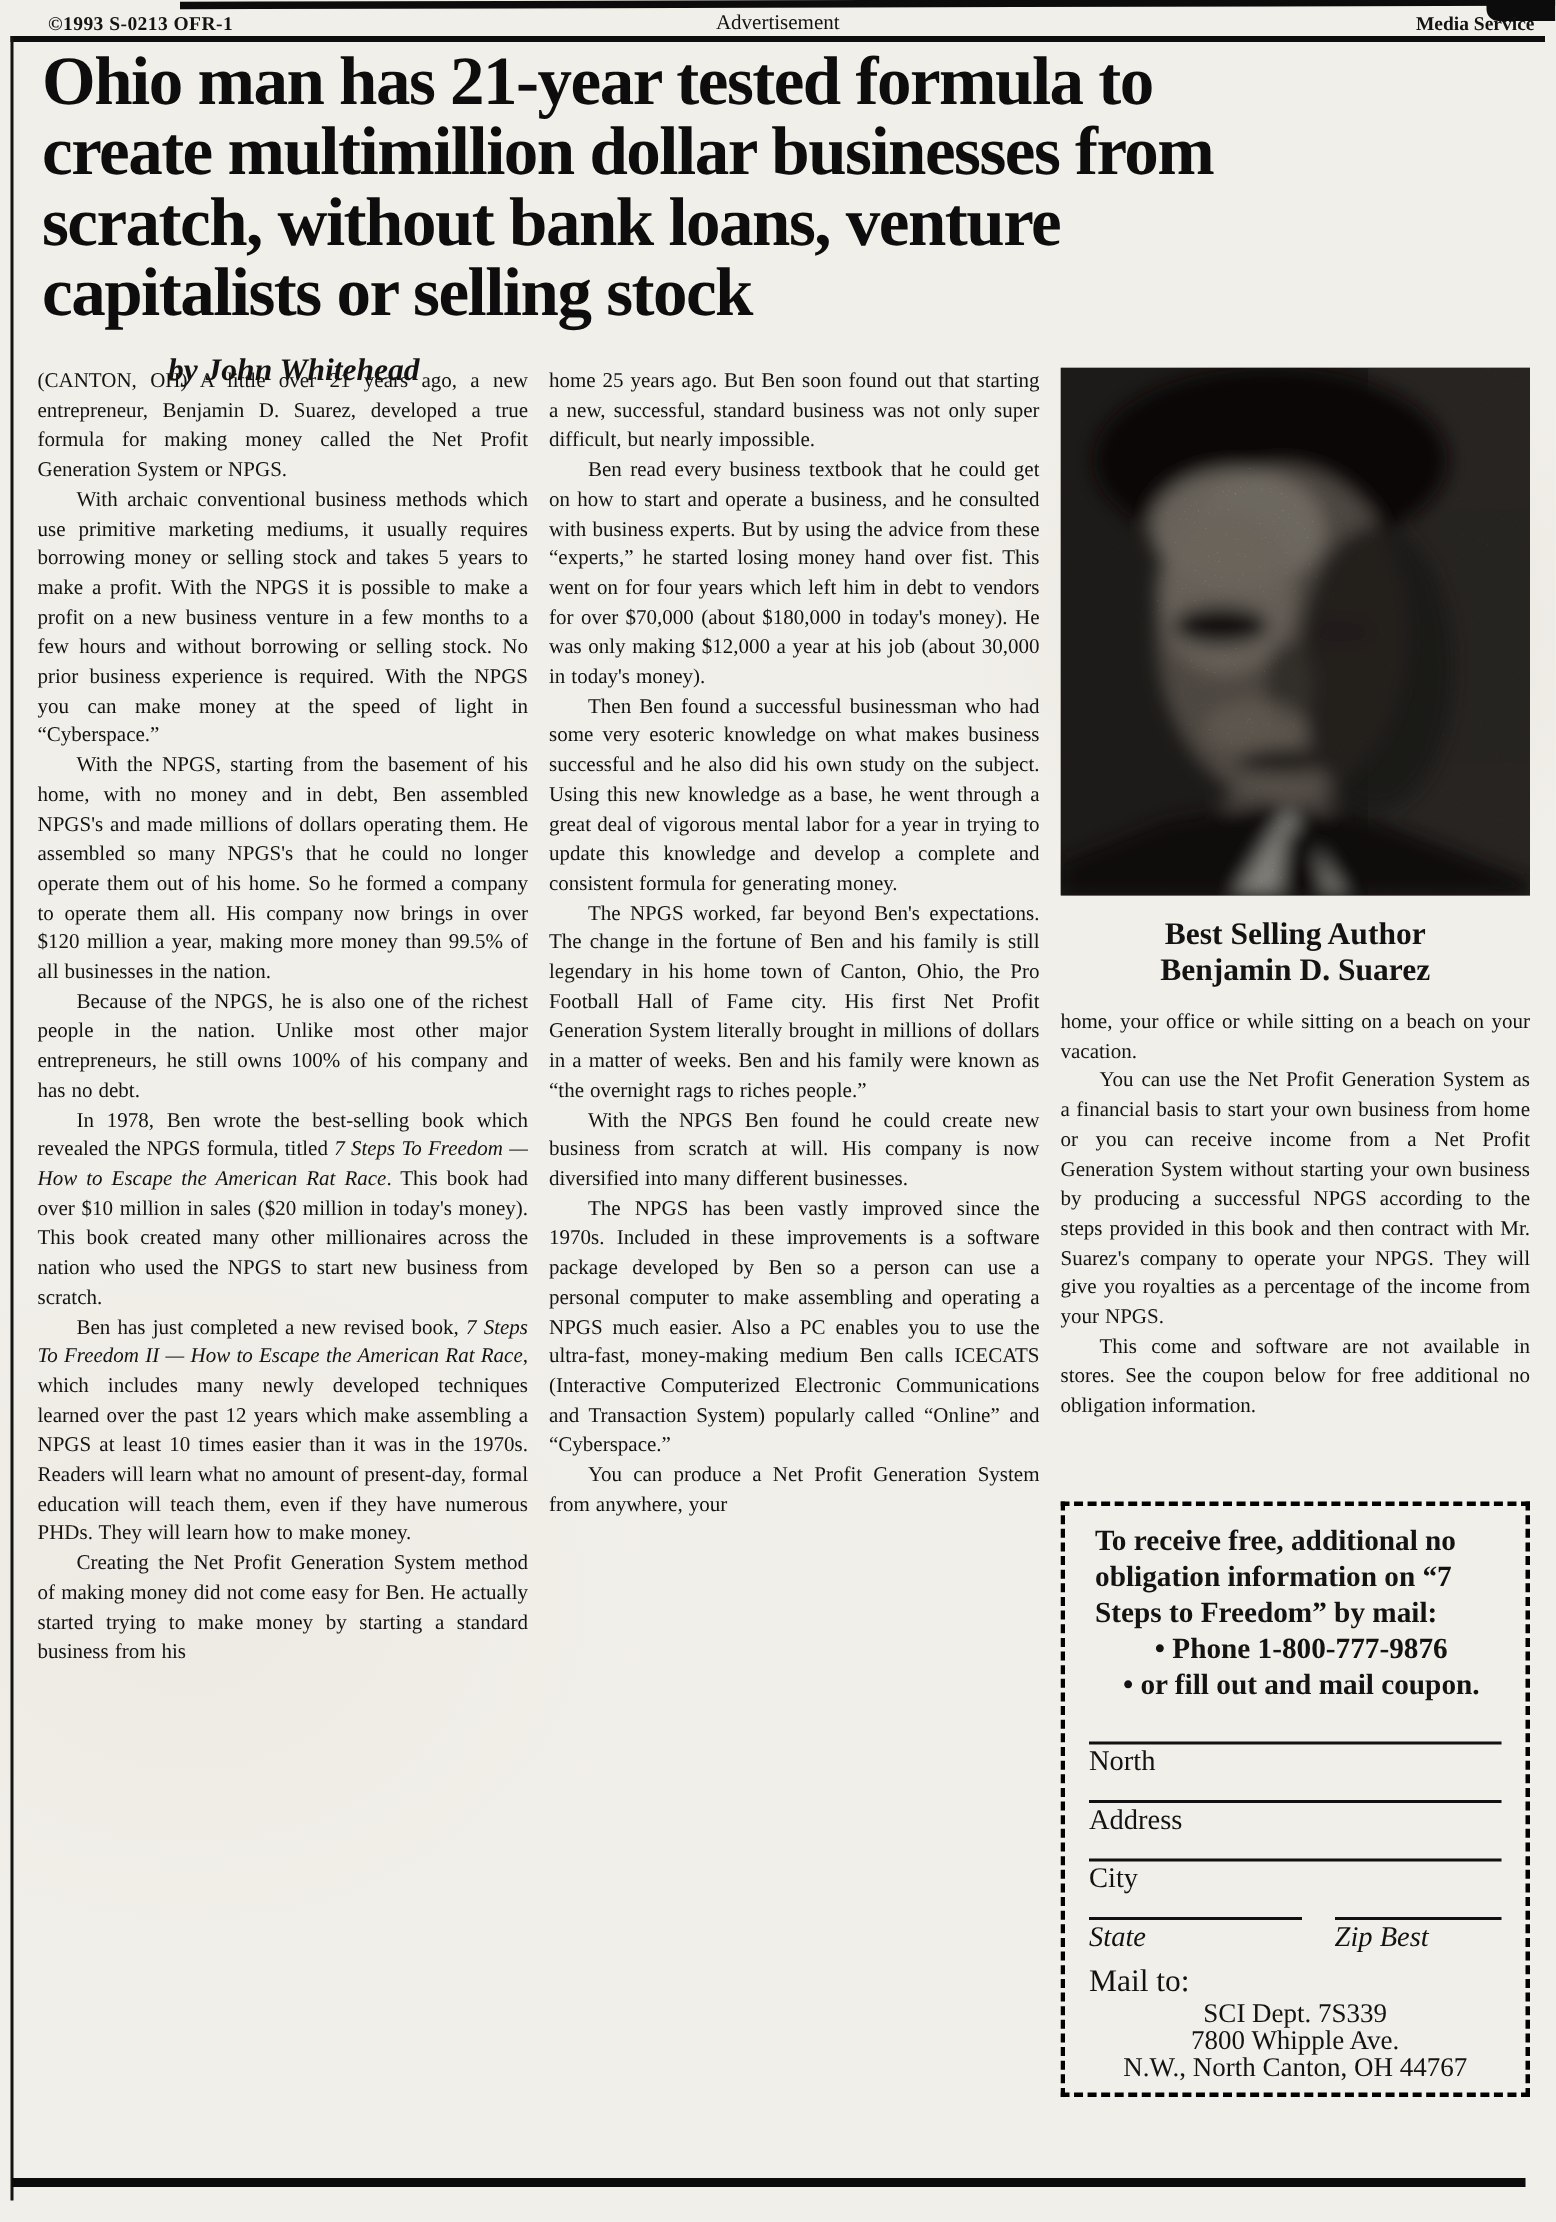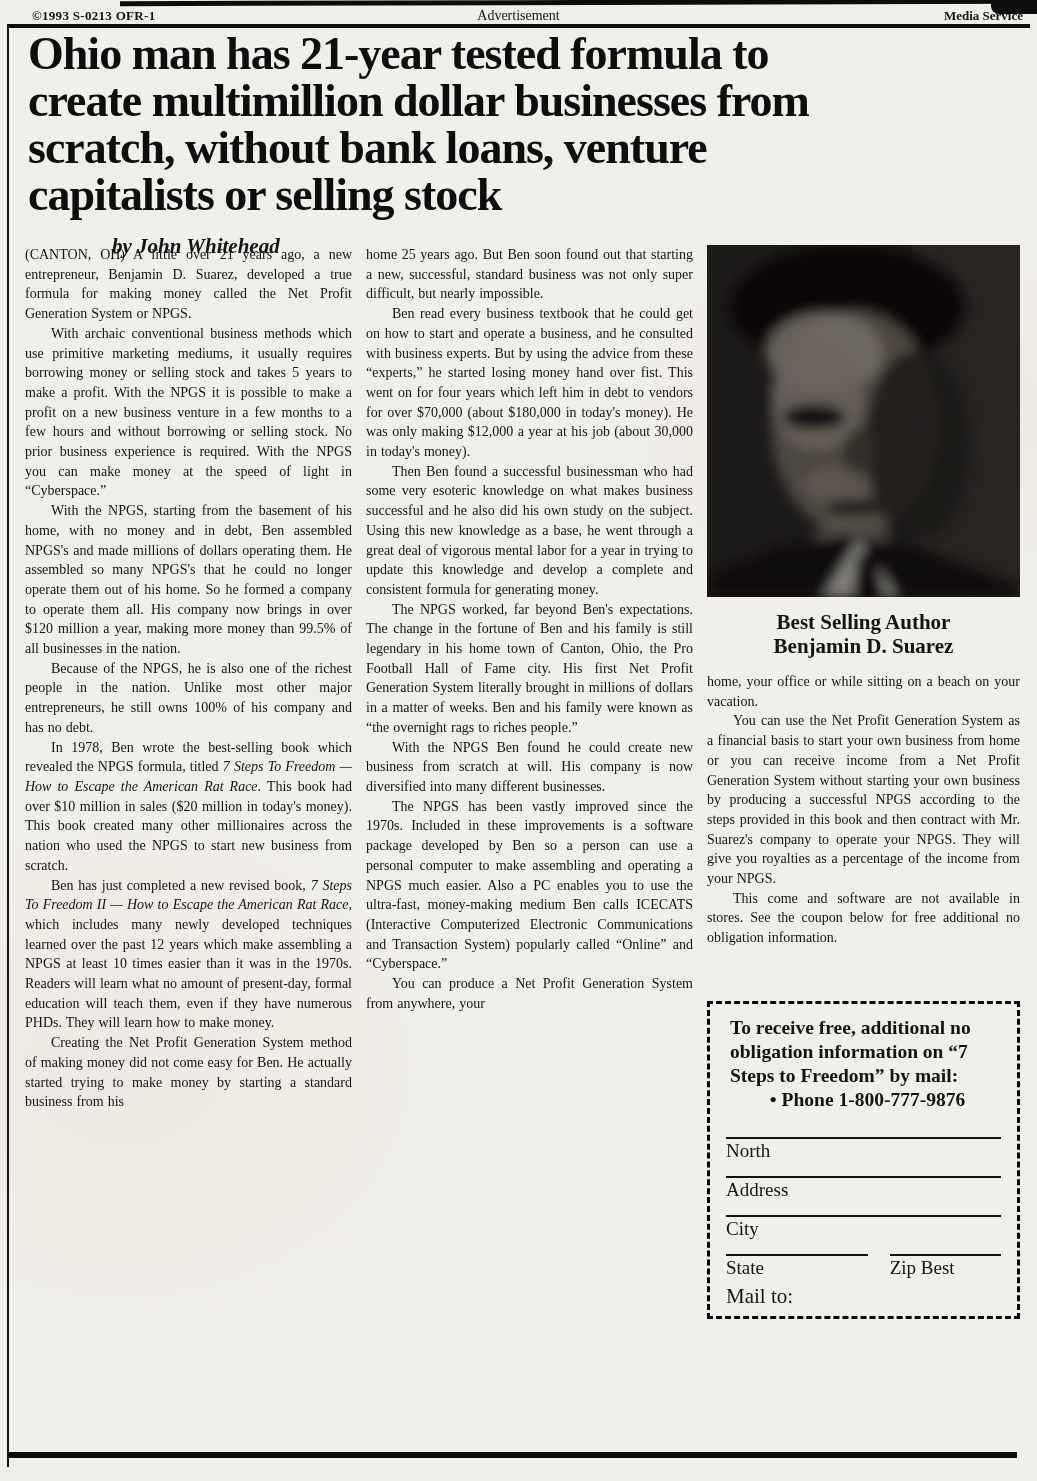--- a/index.html
+++ b/index.html
@@ -48,21 +48,21 @@
   .caption{margin-top:13px;text-align:center;font-weight:bold;font-size:21px;line-height:24px;}
   .col3text{margin-top:14px;}
 
   .coupon{margin-top:53px;border:3px dashed #000;padding:12px 16px 8px 16px;}
   .coupon-intro{font-size:19.5px;line-height:24px;font-weight:bold;padding-left:4px;}
   .bullets{padding-left:8px;font-size:19.5px;line-height:24px;font-weight:bold;text-align:center;}
   .bullets div::before{content:"\2022\00a0";}
   .fline{border-top:2px solid #111;margin-top:15px;cursor:text;}
   .fline.first{margin-top:25px;}
   .flabel{font-size:19px;line-height:21px;margin-top:1px;}
-  .szrow{display:flex;gap:22px;}
+  .szrow{display:flex;gap:22px;font-style:italic;}
   .szcol.state{width:56%;}
   .szcol.zip{width:44%;}
   .mailto{margin-top:7px;font-size:21px;line-height:23px;}
   .mailaddr{text-align:center;font-size:18px;line-height:18px;margin-top:1px;}
 </style>
 </head>
 <body>
 
 <div class="page">
   <div class="streak-top"></div>
@@ -146,20 +146,21 @@
       <div class="body-text col3text">
           <p><span>home, your office or while sitting on a beach on your vacation.</span></p>
           <p class="indent"><span>You can use the Net Profit Generation System as a financial basis to start your own business from home or you can receive income from a Net Profit Generation System without starting your own business by producing a successful NPGS according to the steps provided in this book and then contract with Mr. Suarez's company to operate your NPGS. They will give you royalties as a percentage of the income from your NPGS.</span></p>
           <p class="indent"><span>This come and software are not available in stores. See the coupon below for free additional no obligation information.</span></p>
         </div>
 
       <div class="coupon">
         <div class="coupon-intro">To receive free, additional no obligation information on “7 Steps to Freedom” by mail:</div>
         <div class="bullets">
             <div>Phone 1-800-777-9876</div>
+            <div>or fill out and mail coupon.</div>
           </div>
 
         <div class="fline first"></div>
         <div class="flabel">North</div>
 
         <div class="fline"></div>
         <div class="flabel">Address</div>
 
         <div class="fline"></div>
         <div class="flabel">City</div>
@@ -169,19 +170,24 @@
             <div class="fline"></div>
             <div class="flabel">State</div>
           </div>
           <div class="szcol zip">
             <div class="fline"></div>
             <div class="flabel">Zip Best</div>
           </div>
         </div>
 
         <div class="mailto">Mail to:</div>
+        <div class="mailaddr">
+            <div>SCI Dept. 7S339</div>
+            <div>7800 Whipple Ave.</div>
+            <div>N.W., North Canton, OH 44767</div>
+          </div>
       </div>
 
     </div>
   </div>
 
   <div class="bottom-rule"></div>
 </div>
 
 </body></html>

